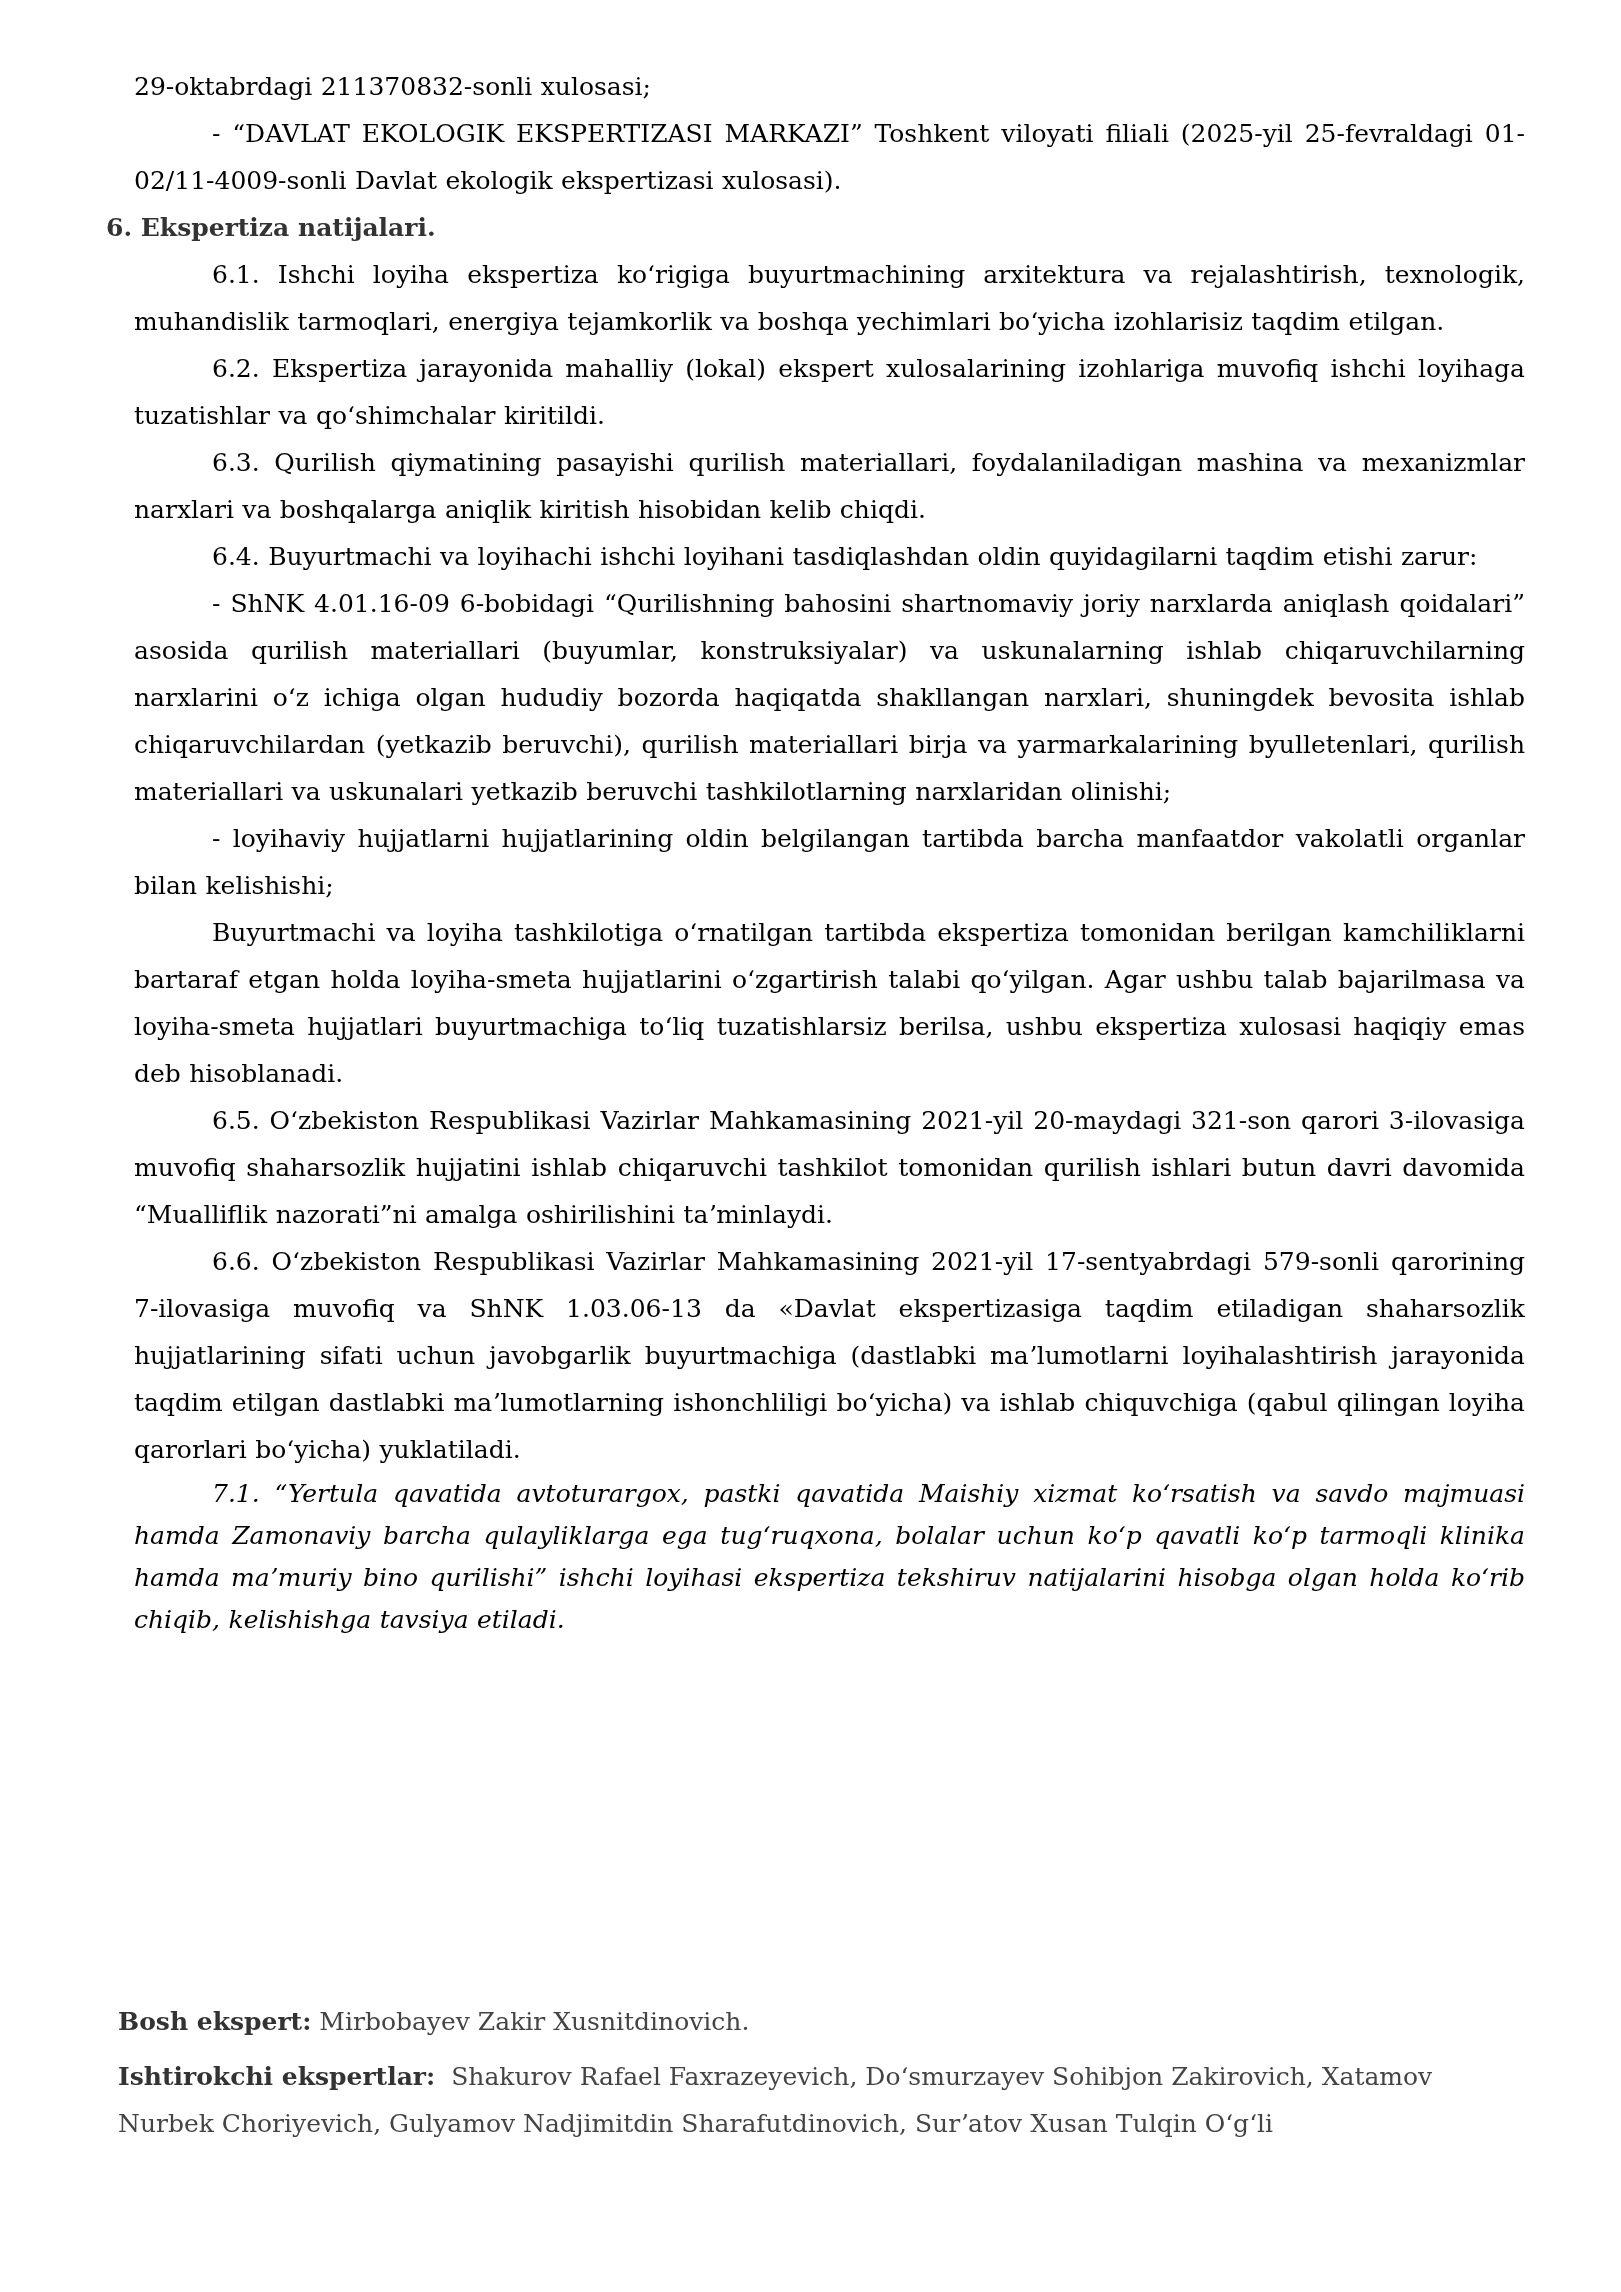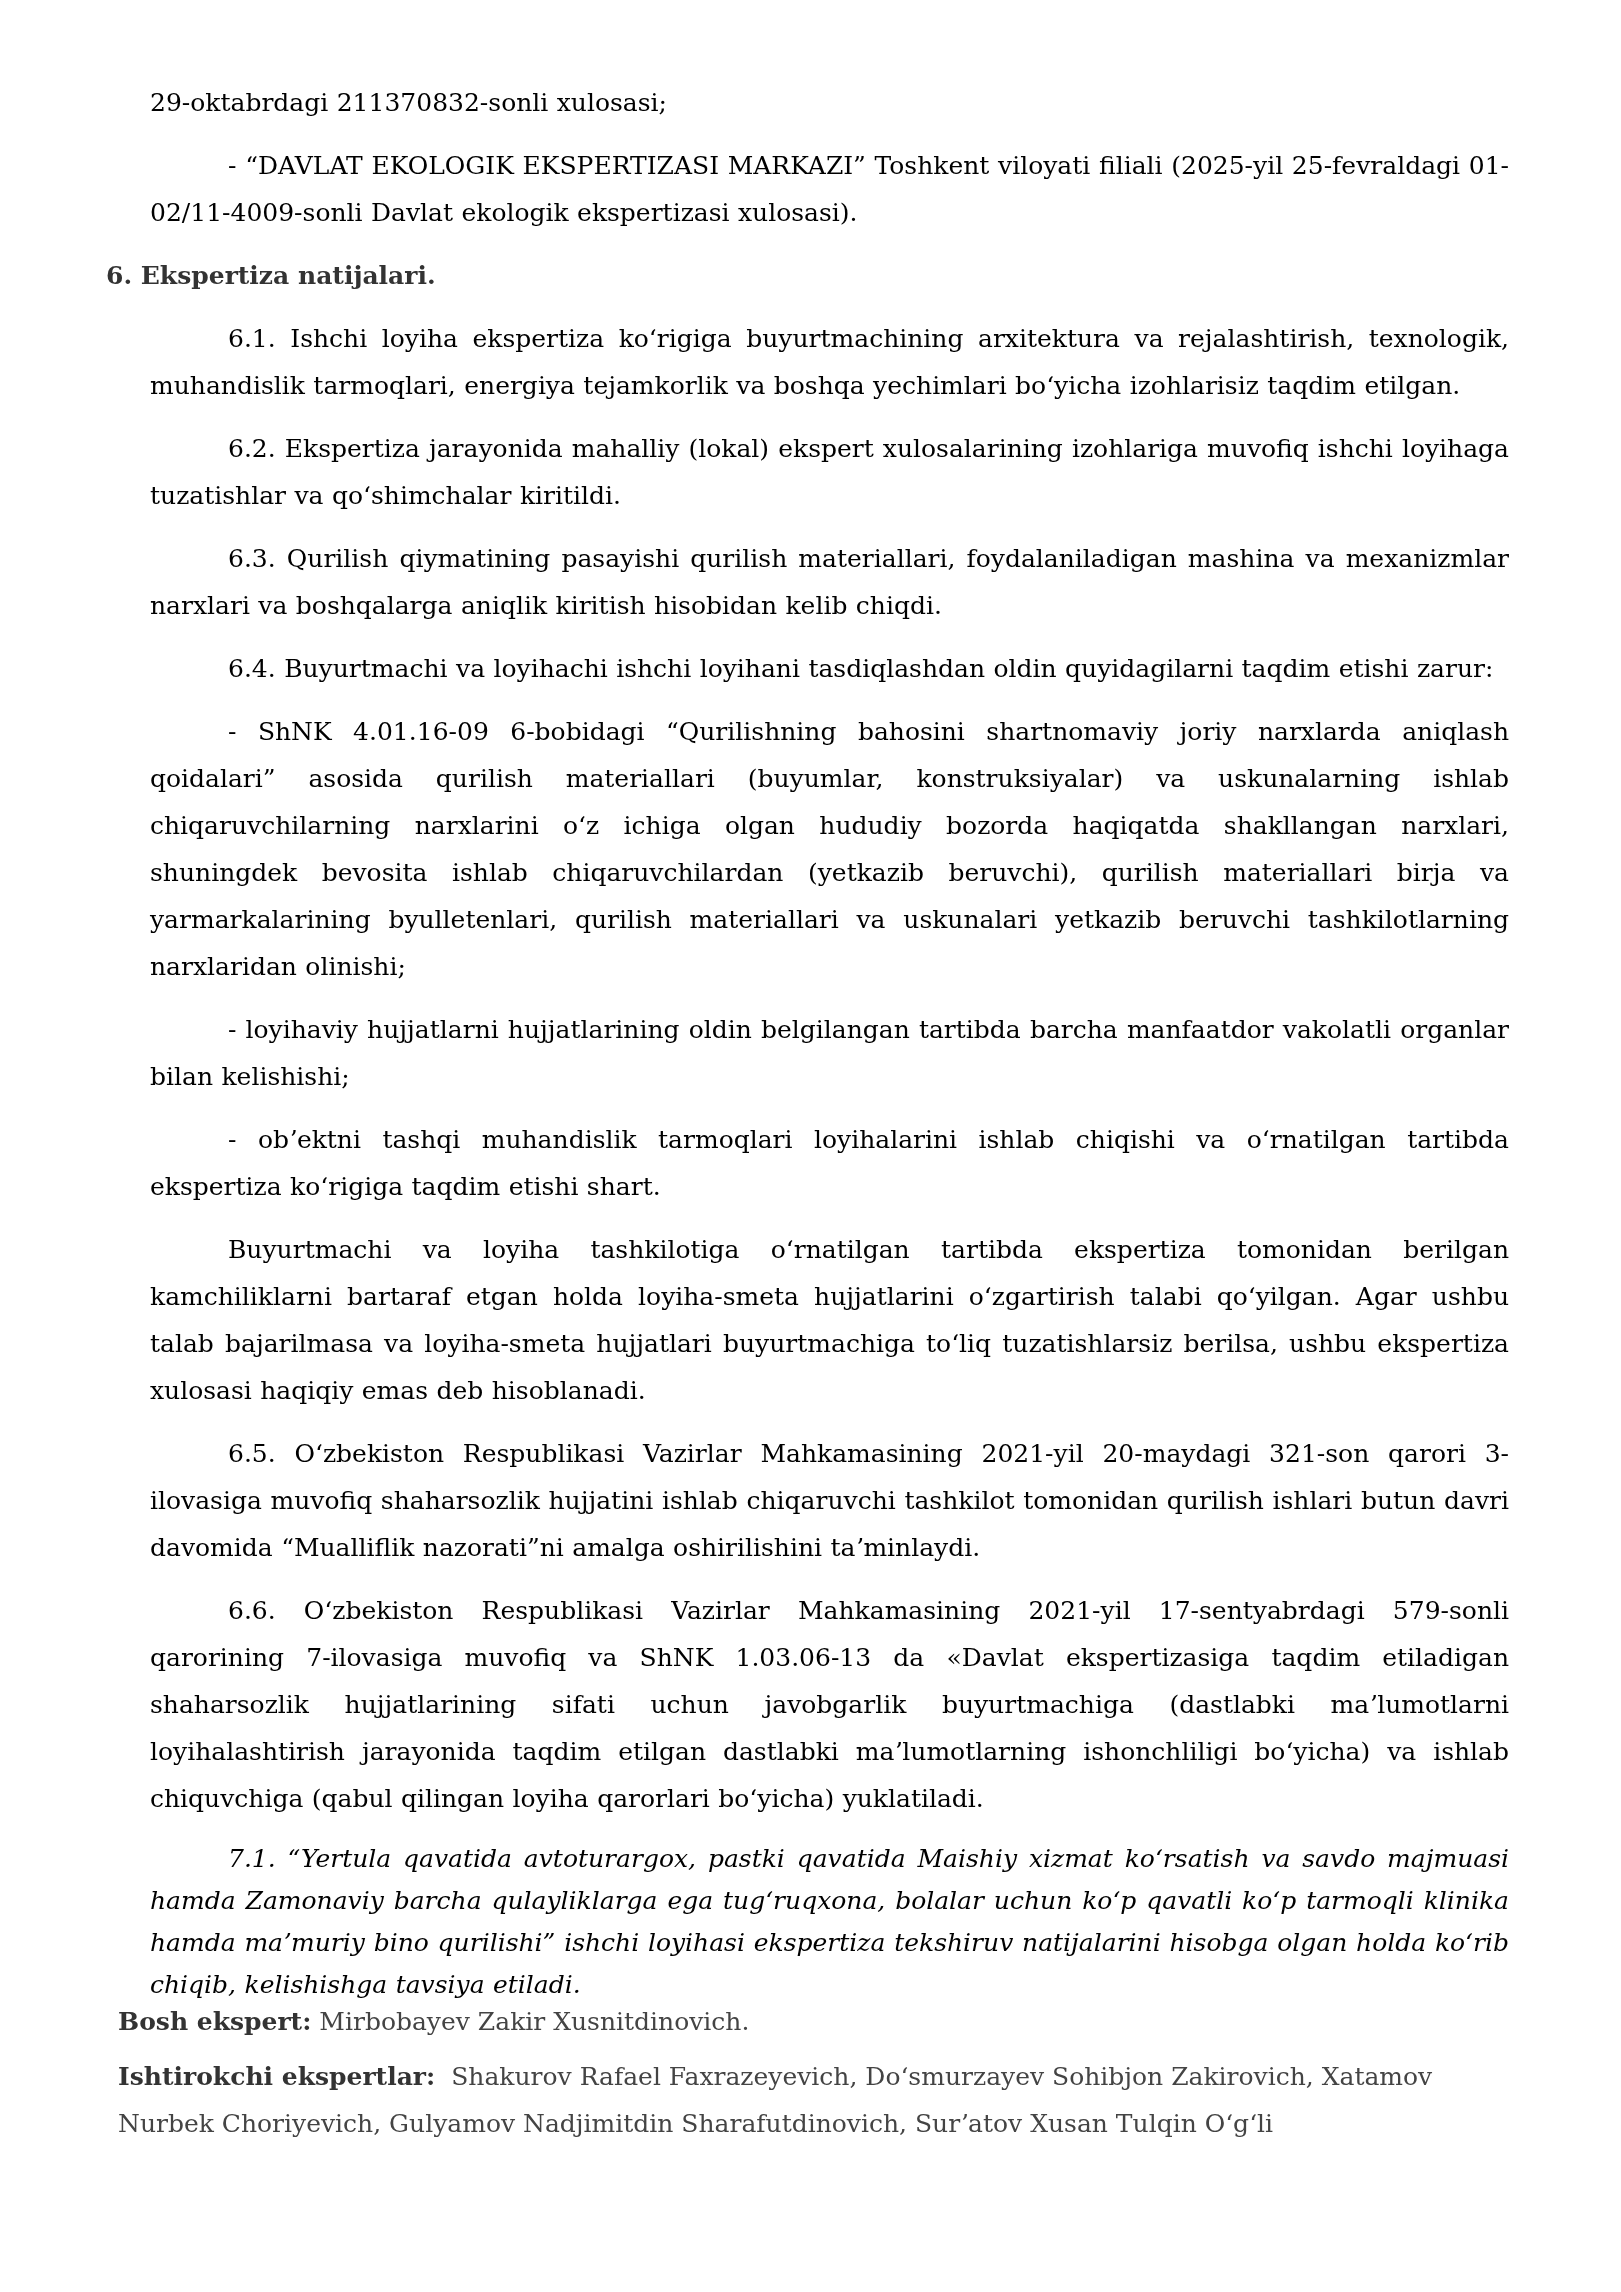--- a/index.html
+++ b/index.html
@@ -17,21 +17,21 @@
       position: absolute;
       left: 134px;
       top: 63px;
       width: 1391px;
       font-family: "DejaVu Serif", serif;
       font-size: 25px;
       line-height: 47px;
       color: #000000;
     }
     .p {
-      margin: 16px;
+      margin: 0;
       text-align: justify;
       text-indent: 78px;
       word-spacing: 0.5px;
     }
     .p.noindent { text-indent: 0; }
     .heading {
       margin: 0 0 0 -28px;
       font-weight: bold;
       color: #333333;
       text-indent: 0;
@@ -63,21 +63,20 @@
   <p class="p noindent">29-oktabrdagi 211370832-sonli xulosasi;</p>
   <p class="p">- “DAVLAT EKOLOGIK EKSPERTIZASI MARKAZI” Toshkent viloyati filiali (2025-yil 25-fevraldagi 01-02/11-4009-sonli Davlat ekologik ekspertizasi xulosasi).</p>
 
   <p class="heading">6. Ekspertiza natijalari.</p>
   <p class="p">6.1. Ishchi loyiha ekspertiza koʻrigiga buyurtmachining arxitektura va rejalashtirish, texnologik, muhandislik tarmoqlari, energiya tejamkorlik va boshqa yechimlari boʻyicha izohlarisiz taqdim etilgan.</p>
   <p class="p">6.2. Ekspertiza jarayonida mahalliy (lokal) ekspert xulosalarining izohlariga muvofiq ishchi loyihaga tuzatishlar va qoʻshimchalar kiritildi.</p>
   <p class="p">6.3. Qurilish qiymatining pasayishi qurilish materiallari, foydalaniladigan mashina va mexanizmlar narxlari va boshqalarga aniqlik kiritish hisobidan kelib chiqdi.</p>
   <p class="p">6.4. Buyurtmachi va loyihachi ishchi loyihani tasdiqlashdan oldin quyidagilarni taqdim etishi zarur:</p>
   <p class="p">- ShNK 4.01.16-09 6-bobidagi “Qurilishning bahosini shartnomaviy joriy narxlarda aniqlash qoidalari” asosida qurilish materiallari (buyumlar, konstruksiyalar) va uskunalarning ishlab chiqaruvchilarning narxlarini oʻz ichiga olgan hududiy bozorda haqiqatda shakllangan narxlari, shuningdek  bevosita ishlab chiqaruvchilardan (yetkazib beruvchi), qurilish materiallari birja va yarmarkalarining byulletenlari,  qurilish materiallari va uskunalari yetkazib beruvchi tashkilotlarning narxlaridan olinishi;</p>
   <p class="p">- loyihaviy hujjatlarni hujjatlarining oldin belgilangan tartibda barcha manfaatdor vakolatli organlar bilan kelishishi;</p>
-  <p class="p">- obʼektni tashqi muhandislik tarmoqlari loyihalarini ishlab chiqishi va oʻrnatilgan tartibda ekspertiza koʻrigiga taqdim etishi shart.</p>
   <p class="p">Buyurtmachi va loyiha tashkilotiga oʻrnatilgan tartibda ekspertiza tomonidan berilgan kamchiliklarni bartaraf etgan holda loyiha-smeta hujjatlarini oʻzgartirish talabi qoʻyilgan. Agar ushbu talab bajarilmasa va loyiha-smeta hujjatlari buyurtmachiga toʻliq tuzatishlarsiz berilsa, ushbu ekspertiza xulosasi haqiqiy emas deb hisoblanadi.</p>
   <p class="p">6.5. Oʻzbekiston Respublikasi Vazirlar Mahkamasining 2021-yil 20-maydagi 321-son qarori 3-ilovasiga muvofiq shaharsozlik hujjatini ishlab chiqaruvchi tashkilot tomonidan qurilish ishlari butun davri davomida “Mualliflik nazorati”ni amalga oshirilishini taʼminlaydi.</p>
   <p class="p">6.6. Oʻzbekiston Respublikasi Vazirlar Mahkamasining 2021-yil 17-sentyabrdagi 579-sonli qarorining 7-ilovasiga muvofiq va ShNK 1.03.06-13 da «Davlat ekspertizasiga taqdim etiladigan shaharsozlik hujjatlarining sifati uchun javobgarlik buyurtmachiga (dastlabki maʼlumotlarni loyihalashtirish jarayonida taqdim etilgan dastlabki maʼlumotlarning ishonchliligi boʻyicha) va ishlab chiquvchiga (qabul qilingan loyiha qarorlari boʻyicha) yuklatiladi.</p>
 
   <p class="p tight">7.1. “Yertula qavatida avtoturargox, pastki qavatida Maishiy xizmat koʻrsatish va savdo majmuasi hamda Zamonaviy barcha qulayliklarga ega tugʻruqxona, bolalar uchun koʻp qavatli koʻp tarmoqli klinika hamda maʼmuriy bino qurilishi” ishchi loyihasi ekspertiza tekshiruv natijalarini hisobga olgan holda koʻrib chiqib, kelishishga tavsiya etiladi.</p>
 </div>
 
 <div class="sig">
   <p>
     <span class="lbl">Bosh ekspert:</span>

